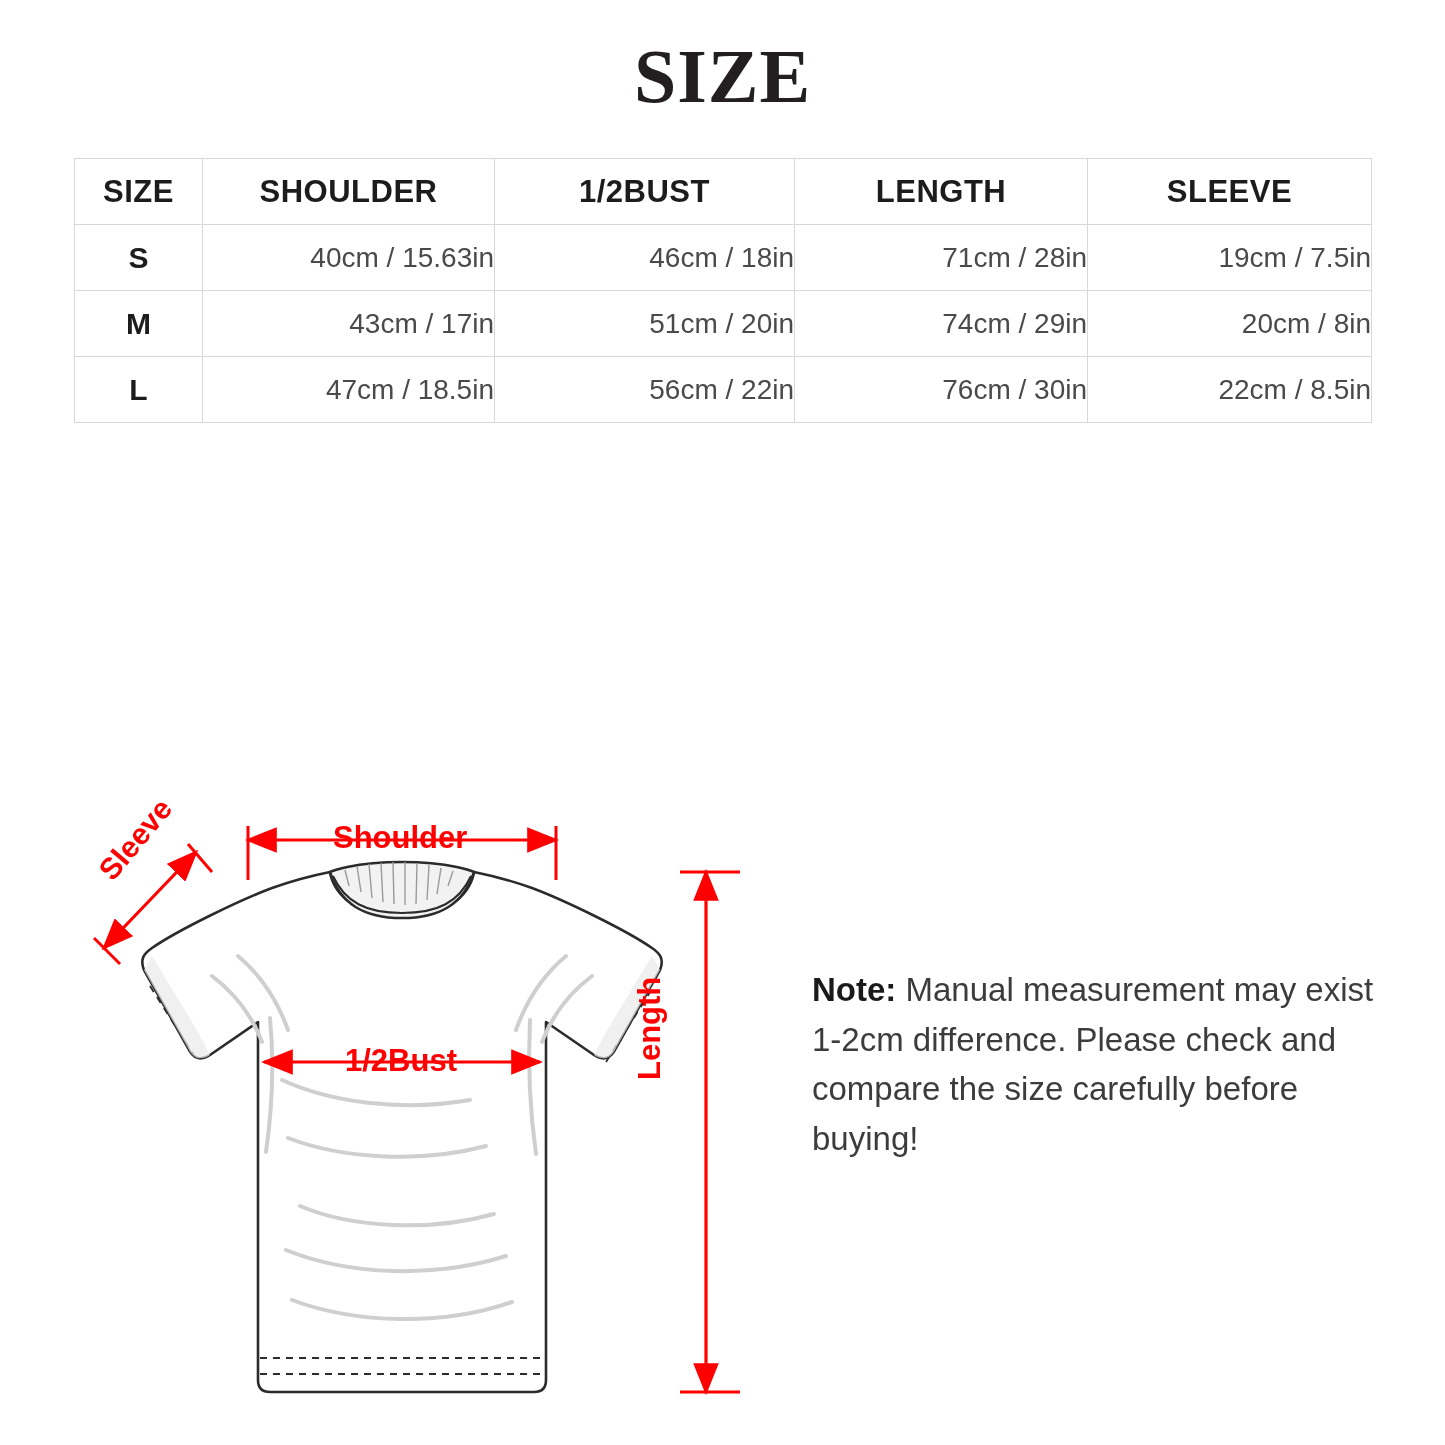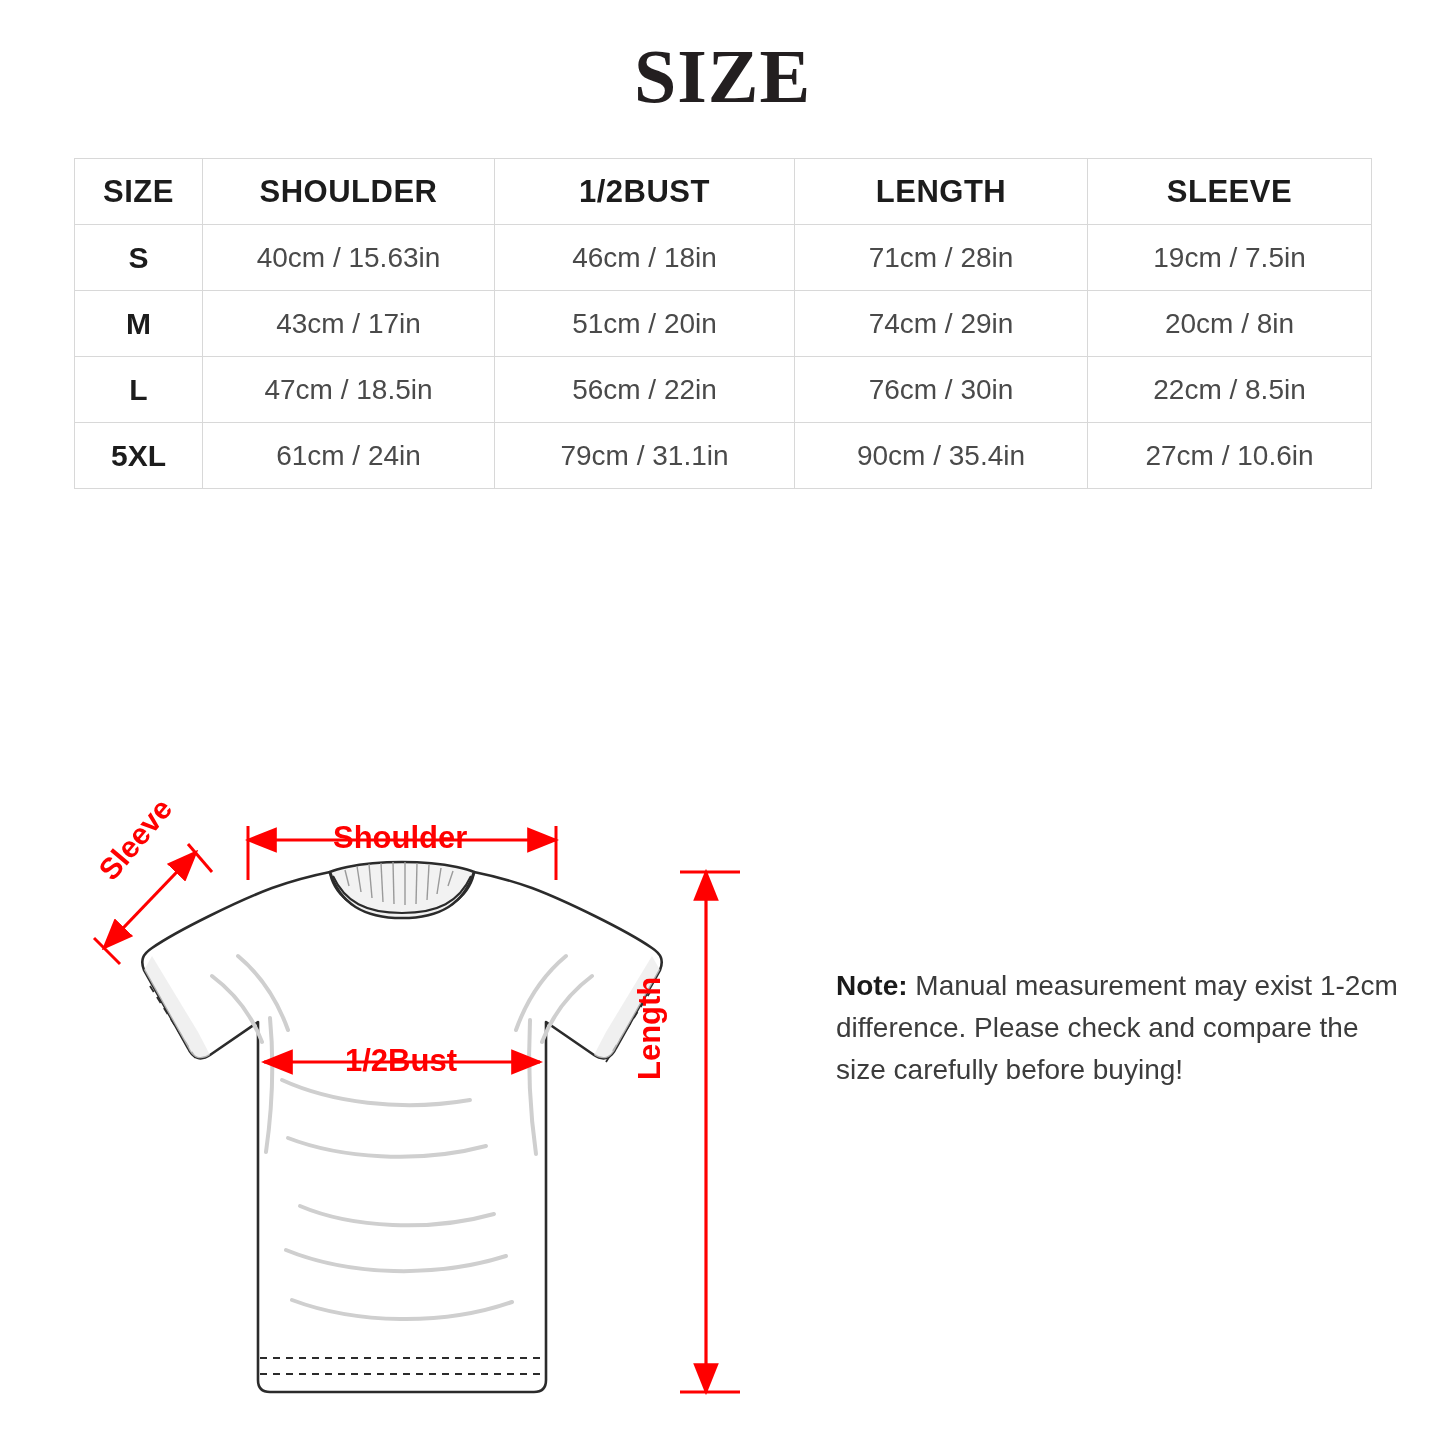--- a/index.html
+++ b/index.html
@@ -54,20 +54,21 @@
   }
   #size-table tbody td.size-cell {
     font-size: 30px;
     font-weight: bold;
     color: #1c1c1c;
   }
   #size-table tbody td.val-cell {
     font-size: 28px;
     color: #4a4a4a;
     font-weight: normal;
+    text-align: right;
   }
   .col-size   { width: 128px; }
   .col-other  { width: 292px; }
   .col-bust   { width: 300px; }
   .col-length { width: 293px; }
   .col-sleeve { width: 284px; }
 
   
   #illustration {
     position: absolute;
@@ -114,24 +115,23 @@
     transform: rotate(-90deg);
     transform-origin: left top;
   }
 
   
   #note {
     position: absolute;
     left: 812px;
     top: 965px;
     width: 580px;
-    font-size: 28px;
+    font-size: 33px;
     line-height: 1.5;
     color: #3c3c3c;
-    margin-left: 24px;
   }
   #note b {
     color: #1a1a1a;
     font-weight: bold;
   }
 </style>
 </head>
 <body>
 
 <div id="title">SIZE</div>
@@ -167,27 +167,20 @@
       <td class="val-cell">51cm / 20in</td>
       <td class="val-cell">74cm / 29in</td>
       <td class="val-cell">20cm / 8in</td>
     </tr>
     <tr>
       <td class="size-cell">L</td>
       <td class="val-cell">47cm / 18.5in</td>
       <td class="val-cell">56cm / 22in</td>
       <td class="val-cell">76cm / 30in</td>
       <td class="val-cell">22cm / 8.5in</td>
-    </tr>
-    <tr>
-      <td class="size-cell">5XL</td>
-      <td class="val-cell">61cm / 24in</td>
-      <td class="val-cell">79cm / 31.1in</td>
-      <td class="val-cell">90cm / 35.4in</td>
-      <td class="val-cell">27cm / 10.6in</td>
     </tr>
   </tbody>
 </table>
 
 <div id="illustration">
 
   <svg id="shirt-svg" width="800" height="665" viewBox="0 0 800 665">
     <defs>
       <marker id="arrHead" markerWidth="10" markerHeight="8" refX="9" refY="4" orient="auto">
         <polygon points="0,0 10,4 0,8" fill="#ff0000"></polygon>

